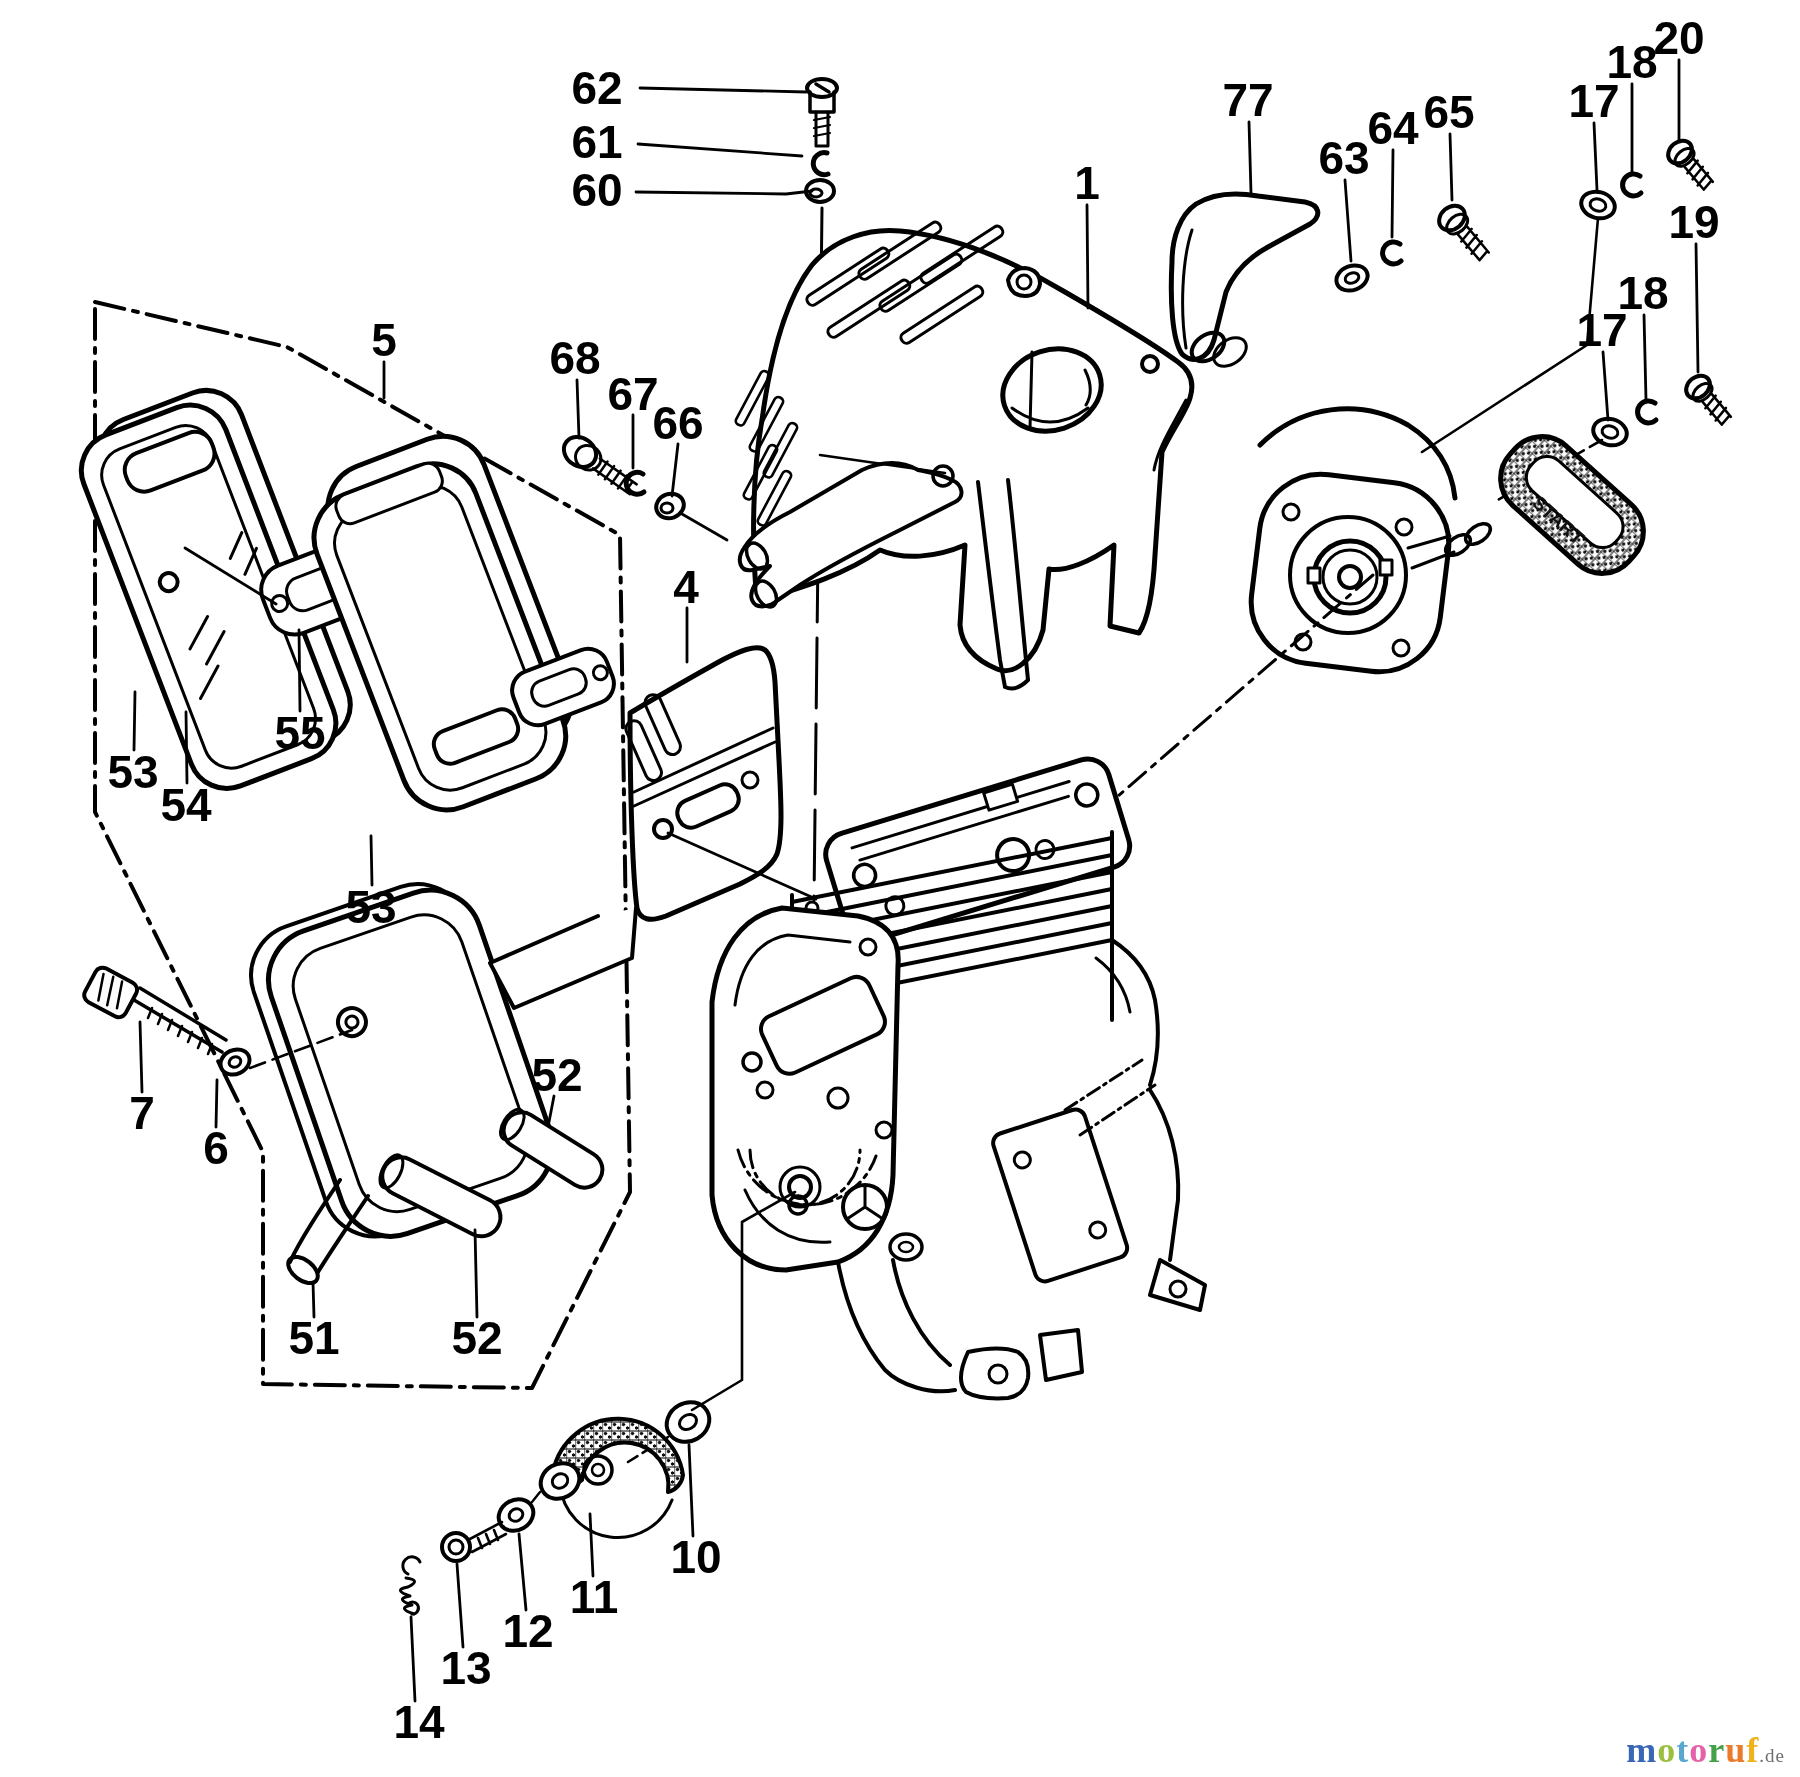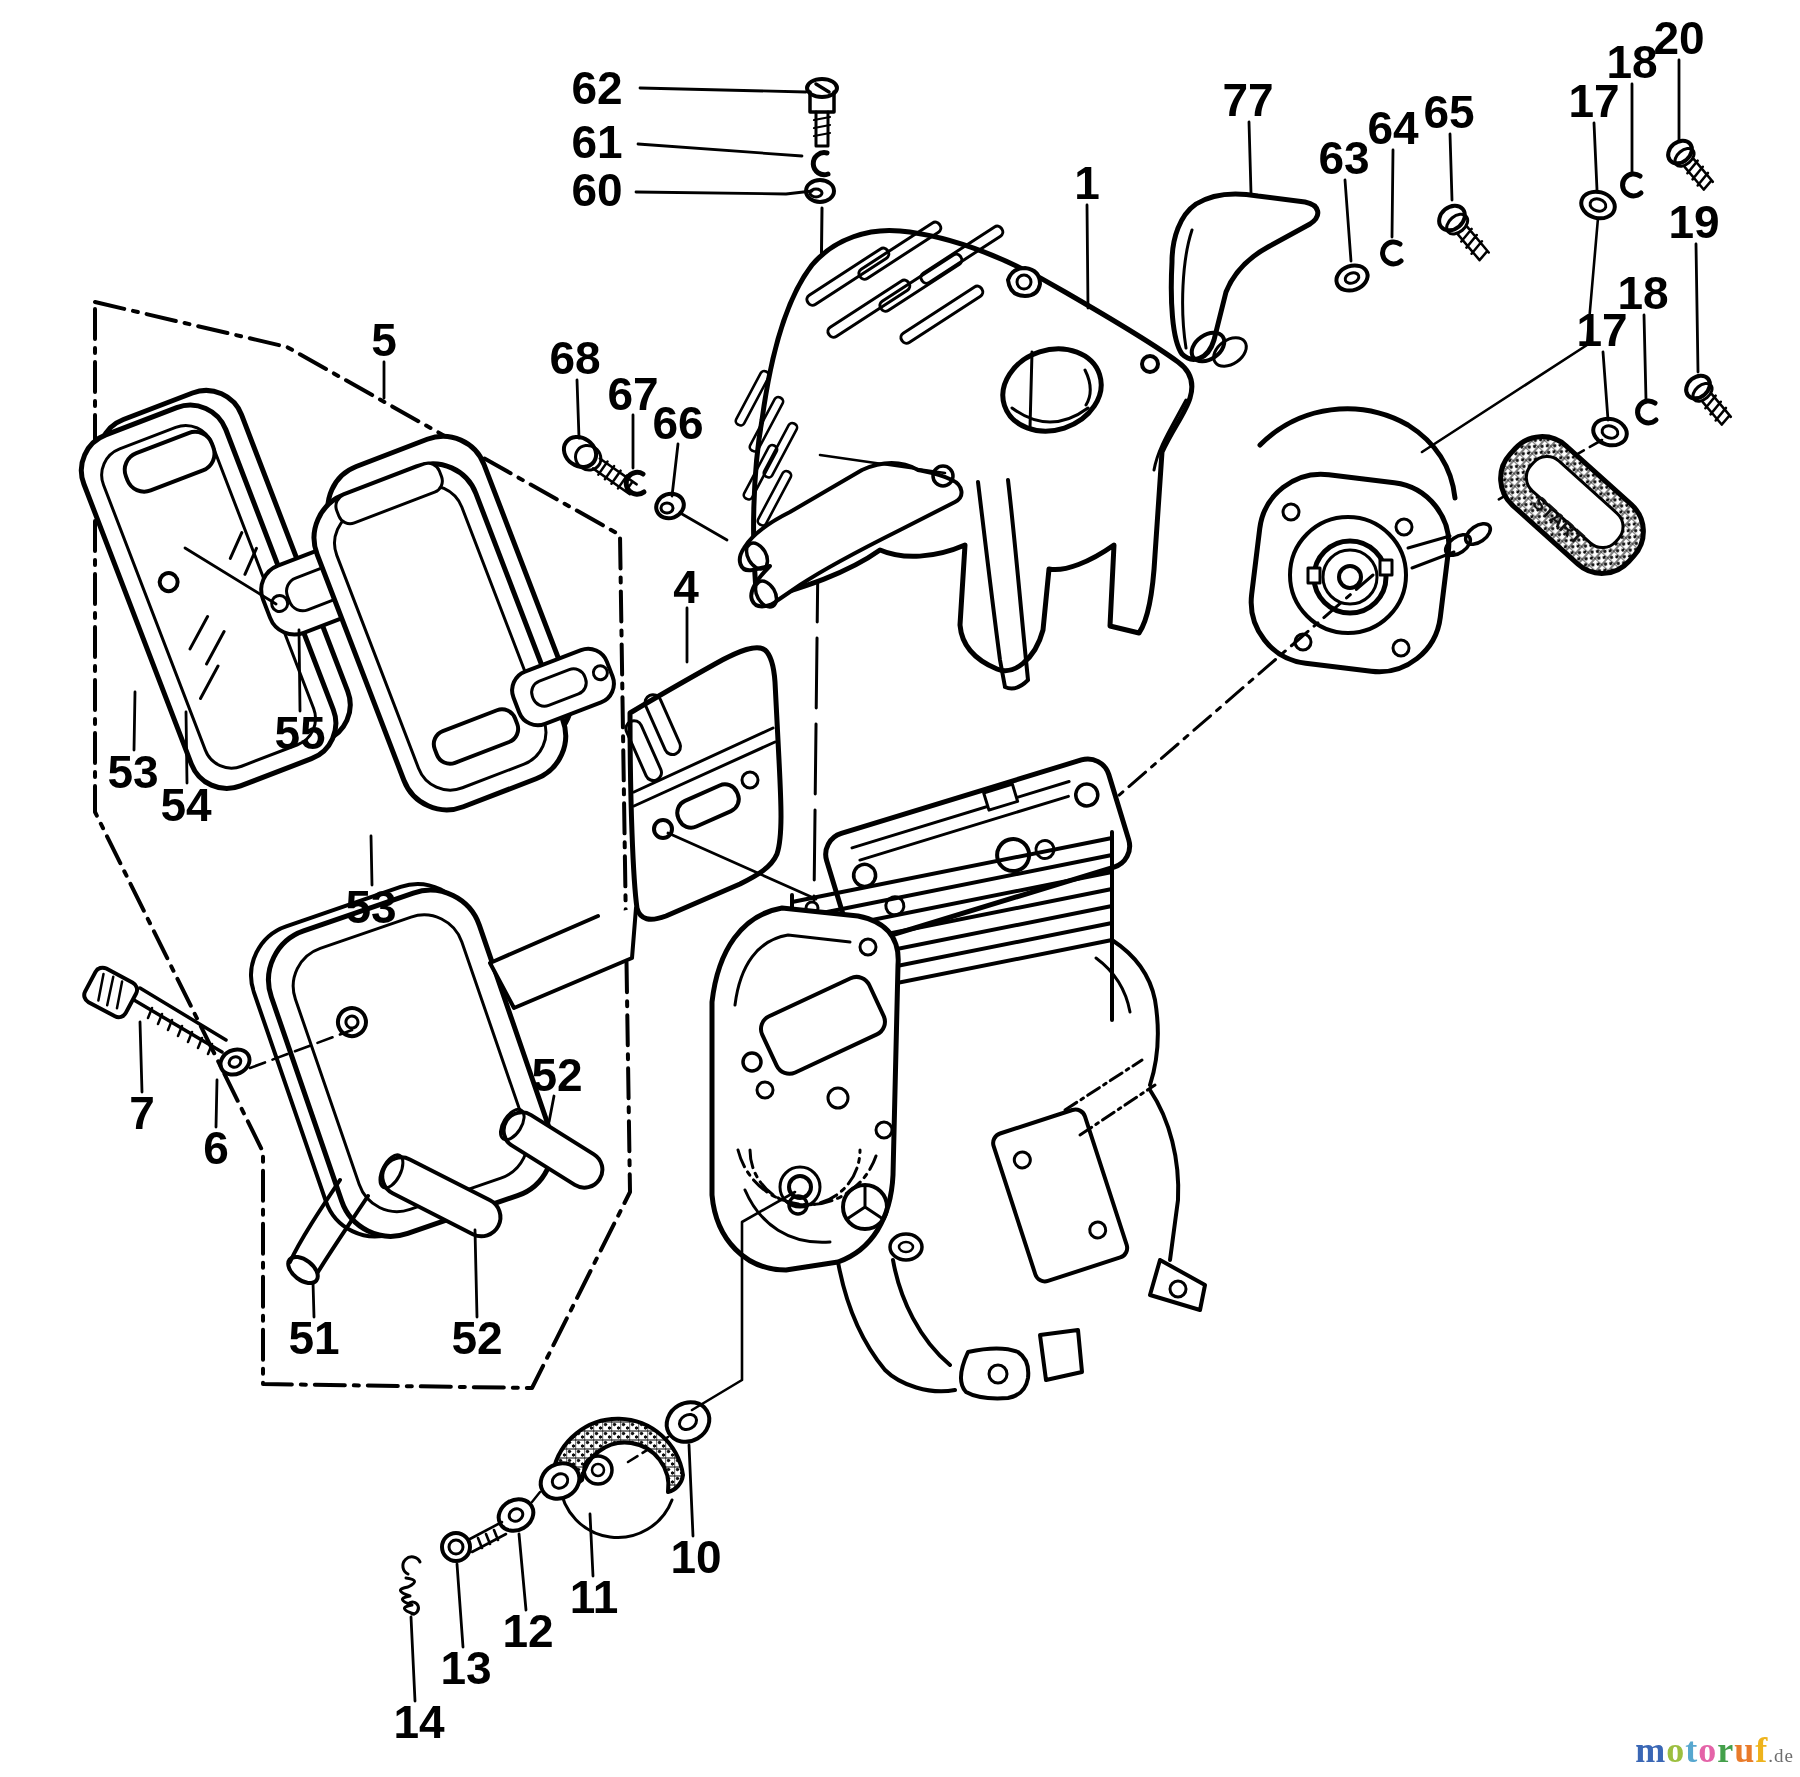--- a/index.html
+++ b/index.html
@@ -1,20 +1,20 @@
 <!DOCTYPE html>
 <html><head>
 <meta charset="utf-8">
 <style>
   html,body{margin:0;padding:0;background:#fff;}
   #stage{position:relative;width:1800px;height:1777px;background:#fff;overflow:hidden;
          font-family:"Liberation Sans",sans-serif;}
   #art{position:absolute;left:0;top:0;}
   .callout-text{font-family:"Liberation Sans",sans-serif;font-weight:bold;fill:#000;}
-  #watermark{position:absolute;right:6px;bottom:6px;
+  #watermark{position:absolute;right:15px;bottom:6px;
              font-family:"Liberation Serif",serif;font-weight:bold;font-size:36px;
              letter-spacing:1px;user-select:none;}
   #watermark .suffix{font-size:19px;font-weight:normal;}
 </style>
 </head>
 <body>
 
 <div id="stage">
 <svg id="art" width="1800" height="1777" viewBox="0 0 1800 1777" fill="none" stroke="#000" stroke-linecap="round" stroke-linejoin="round">
 

